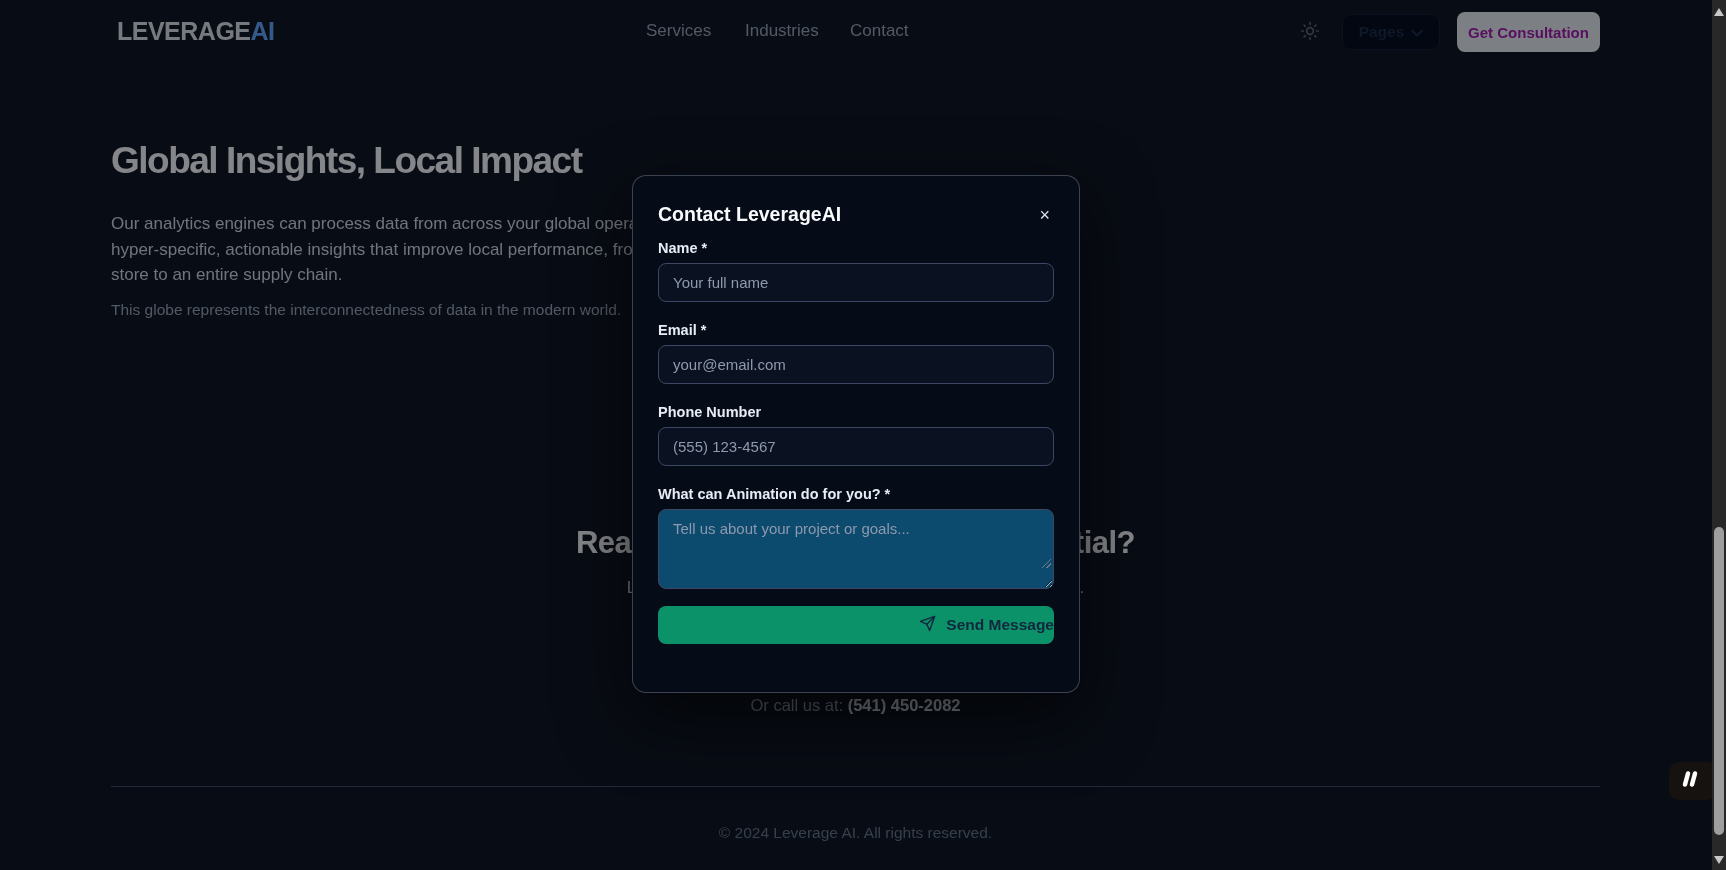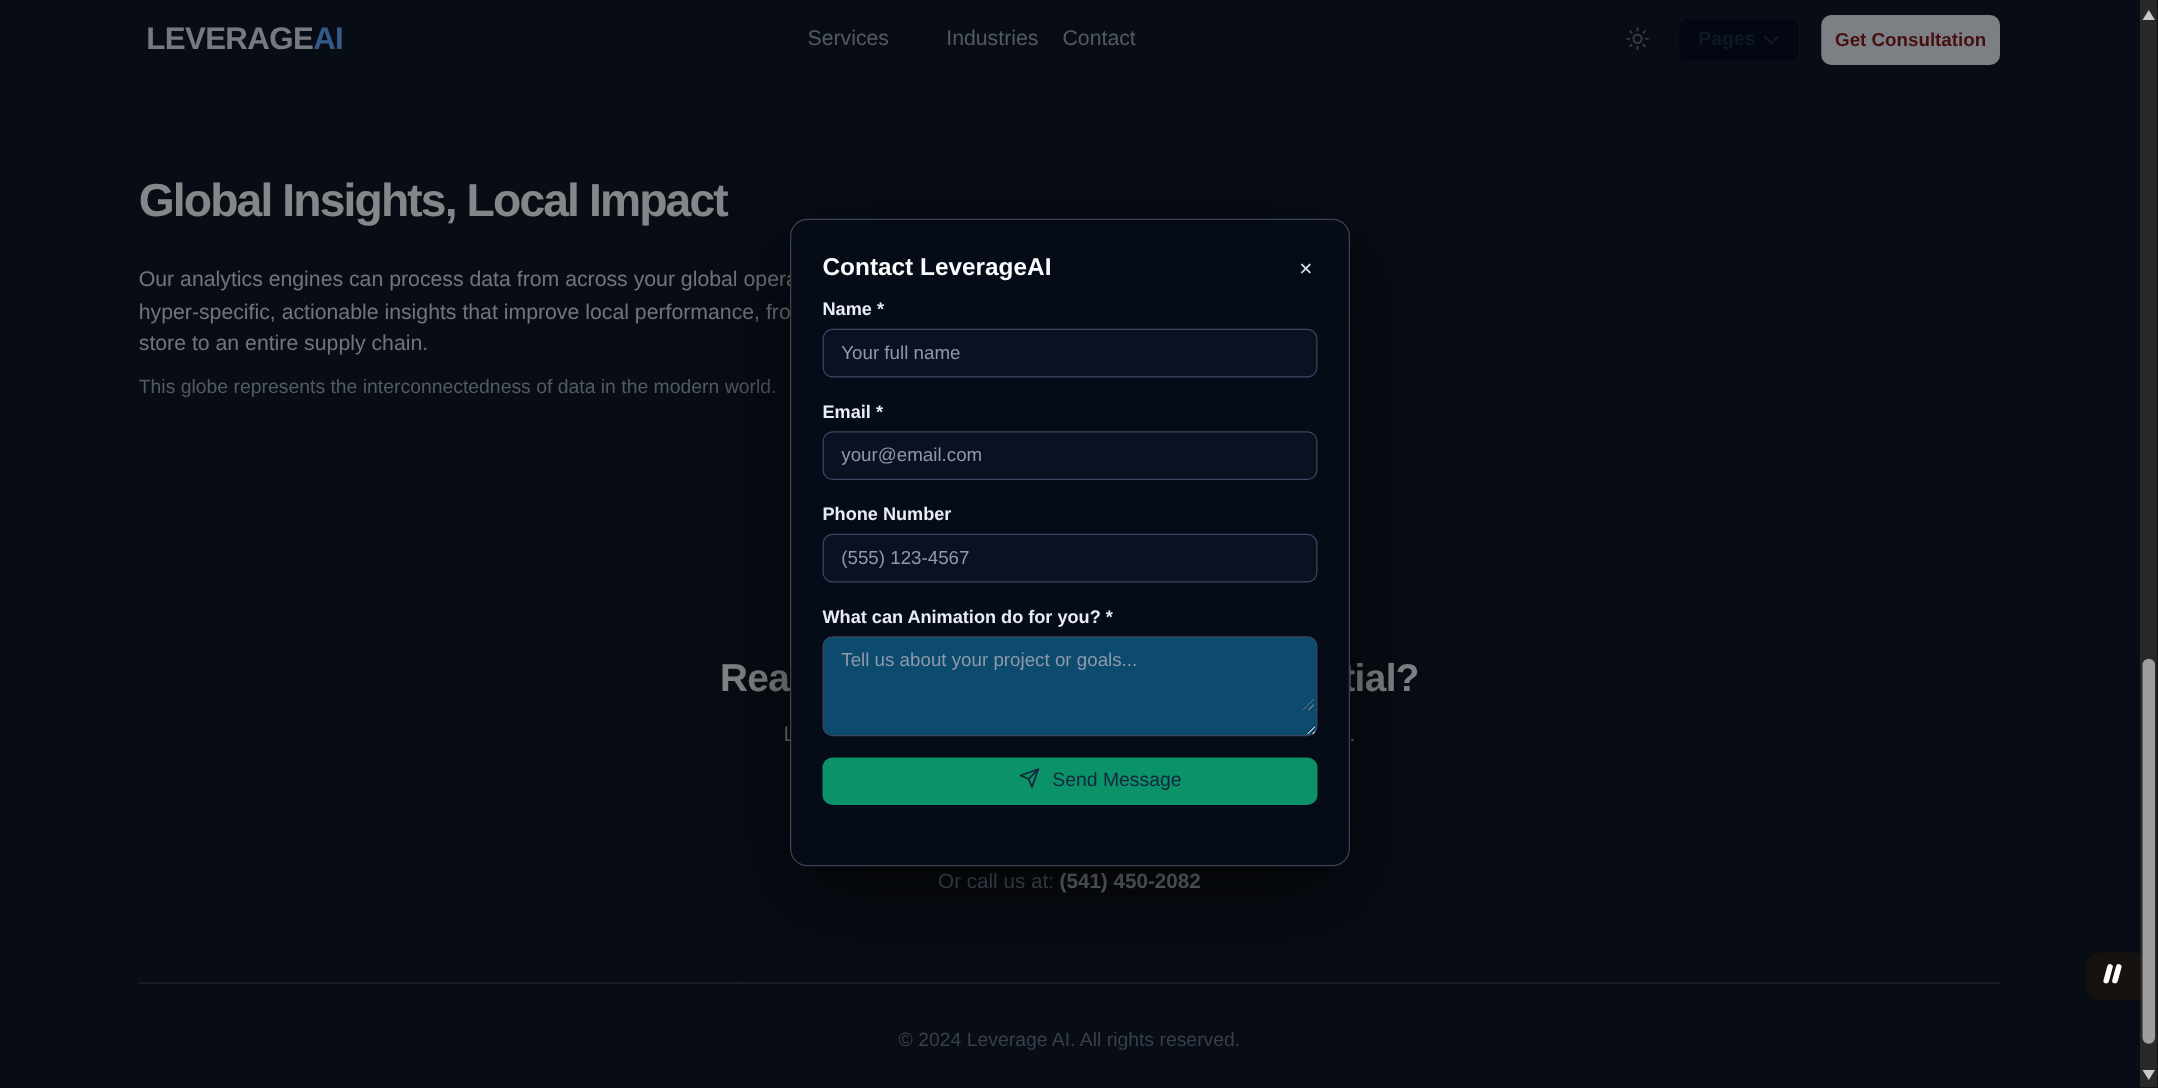--- a/index.html
+++ b/index.html
@@ -11,34 +11,34 @@
     color: #e2e8f0;
   }
   .page { position: absolute; inset: 0; z-index: 1; }
 
   
   .logo { position: absolute; left: 117px; top: 17px; font-size: 25px; font-weight: bold; letter-spacing: -0.5px; }
   .logo .primary { color: #d7dee8; }
   .logo .accent { color: #60a5fa; }
   .nav-link { position: absolute; top: 21px; font-size: 17px; color: #94a3b8; cursor: pointer; }
   .nav-link.l0 { left: 646px; }
-  .nav-link.l1 { left: 745px; margin-left: 12px; }
+  .nav-link.l1 { left: 745px; }
   .nav-link.l2 { left: 850px; }
   .theme-btn { position: absolute; left: 1298px; top: 20px; width: 24px; height: 24px; background: none; border: none; cursor: pointer; }
   .pages-btn {
     position: absolute; left: 1342px; top: 14px; width: 98px; height: 36px;
     background: #050e20; border: 1px solid #13203a; border-radius: 8px;
     color: #1c2c4a; font-size: 15.5px; font-weight: bold; cursor: pointer;
     display: flex; align-items: center; justify-content: center; gap: 7px;
     font-family: "Liberation Sans", sans-serif;
   }
   .consult-btn {
     position: absolute; left: 1457px; top: 12px; width: 143px; height: 40px;
     background: #e2e8f0; border: none; border-radius: 8px;
-    color: #7f1d1d; font-size: 15px; font-weight: bold; cursor: pointer;
+    color: #a21caf; font-size: 15px; font-weight: bold; cursor: pointer;
     font-family: "Liberation Sans", sans-serif;
   }
 
   
   .hero-title {
     position: absolute; left: 111px; top: 140px;
     font-size: 37px; font-weight: bold; letter-spacing: -1.5px; color: #f1f5f9;
   }
   .hero-desc {
     position: absolute; left: 111px; top: 211px; width: 665px;
@@ -89,22 +89,22 @@
     resize: vertical; font-family: "Liberation Sans", sans-serif; display: block;
   }
   .field-input::placeholder, .field-area::placeholder { color: #8e99ad; }
   .area-wrap { position: relative; }
   .resize-grip {
     position: absolute; right: 3px; bottom: 21px; width: 9px; height: 9px; pointer-events: none;
     background: linear-gradient(135deg, transparent 0 48%, #6b7688 48% 55%, transparent 55% 72%, #6b7688 72% 79%, transparent 79%);
   }
   .send-btn {
     width: 100%; height: 38px; background: #0c9268; border: none; border-radius: 8px;
-    color: #12263e; font-size: 15.5px; font-weight: normal; cursor: pointer;
-    display: flex; align-items: center; justify-content: center; gap: 10px;
+    color: #12263e; font-size: 15.5px; font-weight: bold; cursor: pointer;
+    display: flex; align-items: center; justify-content: flex-end; gap: 10px;
     font-family: "Liberation Sans", sans-serif;
     padding-left: 48px;
   }
 
   
   .scrollbar { position: absolute; right: 0; top: 0; width: 14px; height: 870px; background: #282828; z-index: 30; }
   .sb-up { position: absolute; left: 2px; top: 8px; width: 0; height: 0; border-left: 5px solid transparent; border-right: 5px solid transparent; border-bottom: 8px solid #c8c8c8; cursor: pointer; }
   .sb-down { position: absolute; left: 2px; bottom: 6px; width: 0; height: 0; border-left: 5px solid transparent; border-right: 5px solid transparent; border-top: 8px solid #c8c8c8; cursor: pointer; }
   .sb-thumb { position: absolute; left: 2px; top: 527px; width: 10px; height: 308px; background: #9e9e9e; border-radius: 5px; cursor: pointer; }
   .manus-badge {

